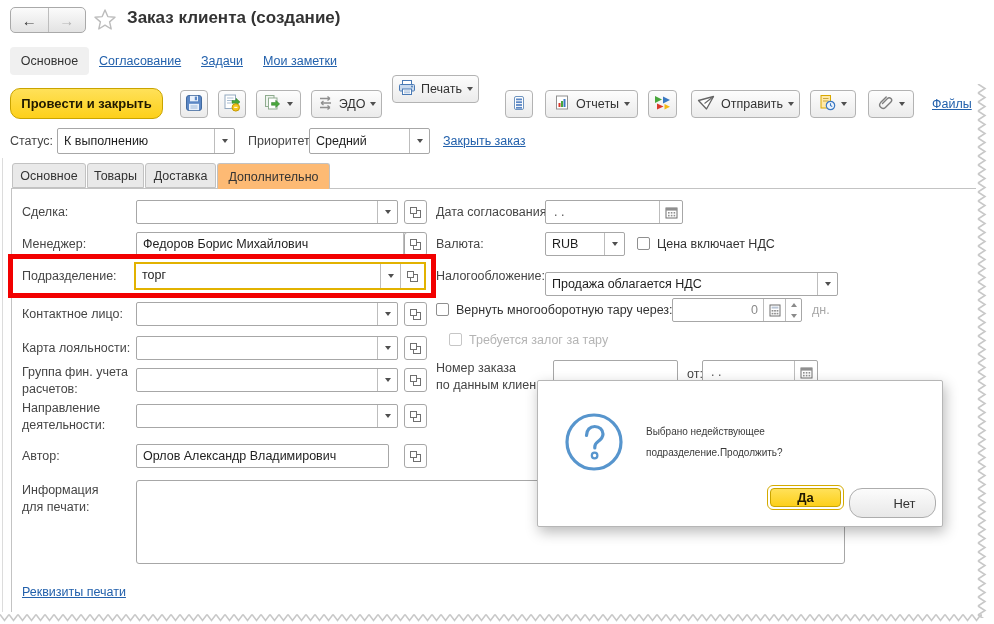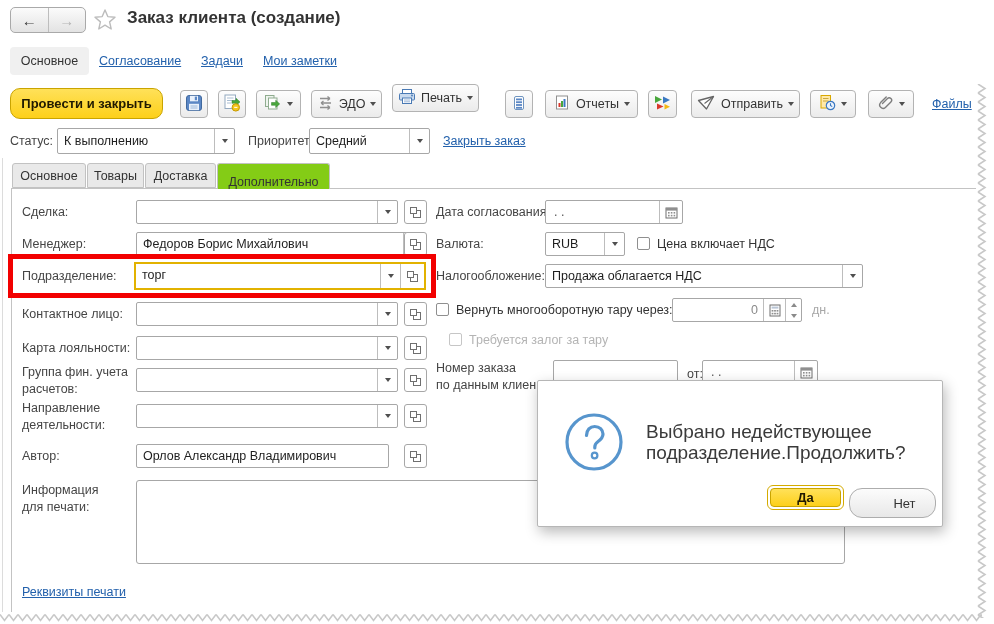--- a/index.html
+++ b/index.html
@@ -16,21 +16,21 @@
   .tri-u8 { width:0;height:0;border-left:3px solid transparent;border-right:3px solid transparent;border-bottom:4px solid #8a8a8a; }
   .tri-d8 { width:0;height:0;border-left:3px solid transparent;border-right:3px solid transparent;border-top:4px solid #8a8a8a; }
   .open-btn { width:23px; height:24px; border:1px solid #a7a7a7; border-radius:3px; background:#fff;
     display:flex; align-items:center; justify-content:center; cursor:pointer; }
   .cb { width:13px; height:13px; border:1px solid #8f8f8f; background:#fff; border-radius:2px; display:inline-block; cursor:pointer; }
   .cb.dis { border-color:#c6c6c6; }
   .btn-tool { height:28px; border:1px solid #b3b3b3; border-radius:4px; background:linear-gradient(#fdfdfd,#ebebeb);
     display:flex; align-items:center; justify-content:center; gap:5px; padding:0 8px; font-size:12.5px; color:#333; cursor:pointer; }
   .tab { position:absolute; top:163px; height:25px; background:#e9e9e9; border:1px solid #c2c2c2;
     border-radius:3px 3px 0 0; display:flex; align-items:center; justify-content:center; font-size:12.5px; color:#333; cursor:pointer; }
-  .tab.active { background:#84cc16; height:26px; border-bottom:none; z-index:2;align-items:flex-end; }
+  .tab.active { background:#fdba74; height:26px; border-bottom:none; z-index:2; }
   .chip { background:#f0f0f0; border-radius:4px; display:flex; align-items:center; justify-content:center; font-size:12.5px; color:#333; cursor:pointer; }
   .dategrp,.numgrp { display:flex; border:1px solid #a7a7a7; background:#fff; height:24px; border-radius:2px; }
   .dategrp .dtxt { flex:1; padding:4px 0 0 8px; color:#555; white-space:nowrap; overflow:hidden; }
   .dategrp .cal { width:23px; border-left:1px solid #bdbdbd; display:flex; align-items:center; justify-content:center; cursor:pointer; }
   .numgrp .num { flex:1; text-align:right; padding:4px 5px 0 0; color:#8a8a8a; }
   .numgrp .calc { width:22px; border-left:1px solid #bdbdbd; display:flex; align-items:center; justify-content:center; cursor:pointer; }
   .numgrp .spin { width:16px; border-left:1px solid #bdbdbd; display:flex; flex-direction:column; }
   .numgrp .spin > div { flex:1; display:flex; align-items:center; justify-content:center; cursor:pointer; }
   .ybtn { background:linear-gradient(#ffe159,#fdd01a); border:1px solid #c9a400; border-radius:4px;
     font-weight:bold; color:#201a00; display:flex; align-items:center; justify-content:center; cursor:pointer; }
@@ -103,21 +103,21 @@
 <div class="abs btn-tool" style="left:311px;top:90px;width:71px;">
   <span><svg width="17" height="16" viewBox="0 0 17 16">
         <path d="M3 3.5 H13 M13 3.5 l-2.5 -2 M13 3.5 l-2.5 2" stroke="#8f8f8f" stroke-width="1.3" fill="none"></path>
         <path d="M14 8 H4 M4 8 l2.5 -2 M4 8 l2.5 2" stroke="#8f8f8f" stroke-width="1.3" fill="none"></path>
         <path d="M3 12.5 H13 M13 12.5 l-2.5 -2 M13 12.5 l-2.5 2" stroke="#8f8f8f" stroke-width="1.3" fill="none"></path>
       </svg></span>
   <span>ЭДО</span>
   <span class="tri-d"></span>
 </div>
 
-<div class="abs btn-tool" style="left:392px;top:84px;width:87px;">
+<div class="abs btn-tool" style="left:392px;top:75px;width:87px;">
   <span><svg width="18" height="17" viewBox="0 0 18 17">
         <rect x="4.5" y="1.5" width="9" height="4" fill="#fff" stroke="#4a7ab5"></rect>
         <rect x="1.5" y="5.5" width="15" height="6.5" rx="1" fill="#c9daee" stroke="#4a7ab5"></rect>
         <rect x="4.5" y="10" width="9" height="5.5" fill="#fff" stroke="#4a7ab5"></rect>
         <circle cx="14" cy="7.5" r="0.9" fill="#4a7ab5"></circle>
         <line x1="6" y1="12" x2="12" y2="12" stroke="#9db8d9"></line>
         <line x1="6" y1="13.8" x2="12" y2="13.8" stroke="#9db8d9"></line>
       </svg></span>
   <span>Печать</span>
   <span class="tri-d"></span>
@@ -350,21 +350,21 @@
 <div class="abs combo" style="left:545px;top:232px;width:80px;">
   <div class="txt">RUB</div>
   <div class="arr">
       <span class="tri-d"></span>
     </div>
 </div>
 <span class="abs cb" style="left:637px;top:237px;"></span>
 <div class="abs lbl" style="left:657px;top:232px;color:#333;cursor:pointer;">Цена включает НДС</div>
 
 <div class="abs lbl" style="left:436px;top:264px;">Налогообложение:</div>
-<div class="abs combo" style="left:545px;top:264px;width:318px;">
+<div class="abs combo" style="left:545px;top:272px;width:293px;">
   <div class="txt">Продажа облагается НДС</div>
   <div class="arr">
       <span class="tri-d"></span>
     </div>
 </div>
 
 <span class="abs cb" style="left:436px;top:303px;"></span>
 <div class="abs lbl" style="left:456px;top:298px;color:#333;cursor:pointer;">Вернуть многооборотную тару через:</div>
 <div class="abs numgrp" style="left:672px;top:298px;width:130px;">
   <div class="num">0</div>
@@ -417,21 +417,21 @@
 </div>
 
 <div class="abs dlg" style="left:537px;top:380px;width:406px;height:147px;">
   <div class="abs" style="left:25px;top:30px;">
     <svg width="62" height="62" viewBox="0 0 62 62">
       <circle cx="31" cy="31" r="27" fill="#fff" stroke="#5795cd" stroke-width="3.2"></circle>
       <path d="M23.5 24.5 c0 -5.5 3.6 -9 8.2 -9 c4.8 0 8.3 3.2 8.3 7.6 c0 4.1 -2.6 5.9 -5.2 7.7 c-2.1 1.5 -3 2.7 -3 5.2 v1" fill="none" stroke="#5795cd" stroke-width="3.2" stroke-linecap="round"></path>
       <circle cx="31.6" cy="44.5" r="2.8" fill="none" stroke="#5795cd" stroke-width="2.2"></circle>
     </svg>
   </div>
-  <div class="abs" style="left:108px;top:40px;font-size:19px;color:#3a3a3a;line-height:21px;">
+  <div class="abs" style="left:108px;top:40px;font-size:10px;color:#3a3a3a;line-height:21px;">
     <div>Выбрано недействующее</div>
     <div>подразделение.Продолжить?</div>
   </div>
   <div class="abs ybtn ring" style="left:232px;top:107px;width:71px;height:19px;font-size:13px;">Да</div>
   <div class="abs gbtn" style="left:311px;top:107px;width:87px;height:30px;font-size:13px;">Нет</div>
 </div>
 
 <svg class="abs" style="left:974px;top:84px;" width="16" height="534">
   <defs>
     <pattern id="zzv" width="16" height="9" patternUnits="userSpaceOnUse">

